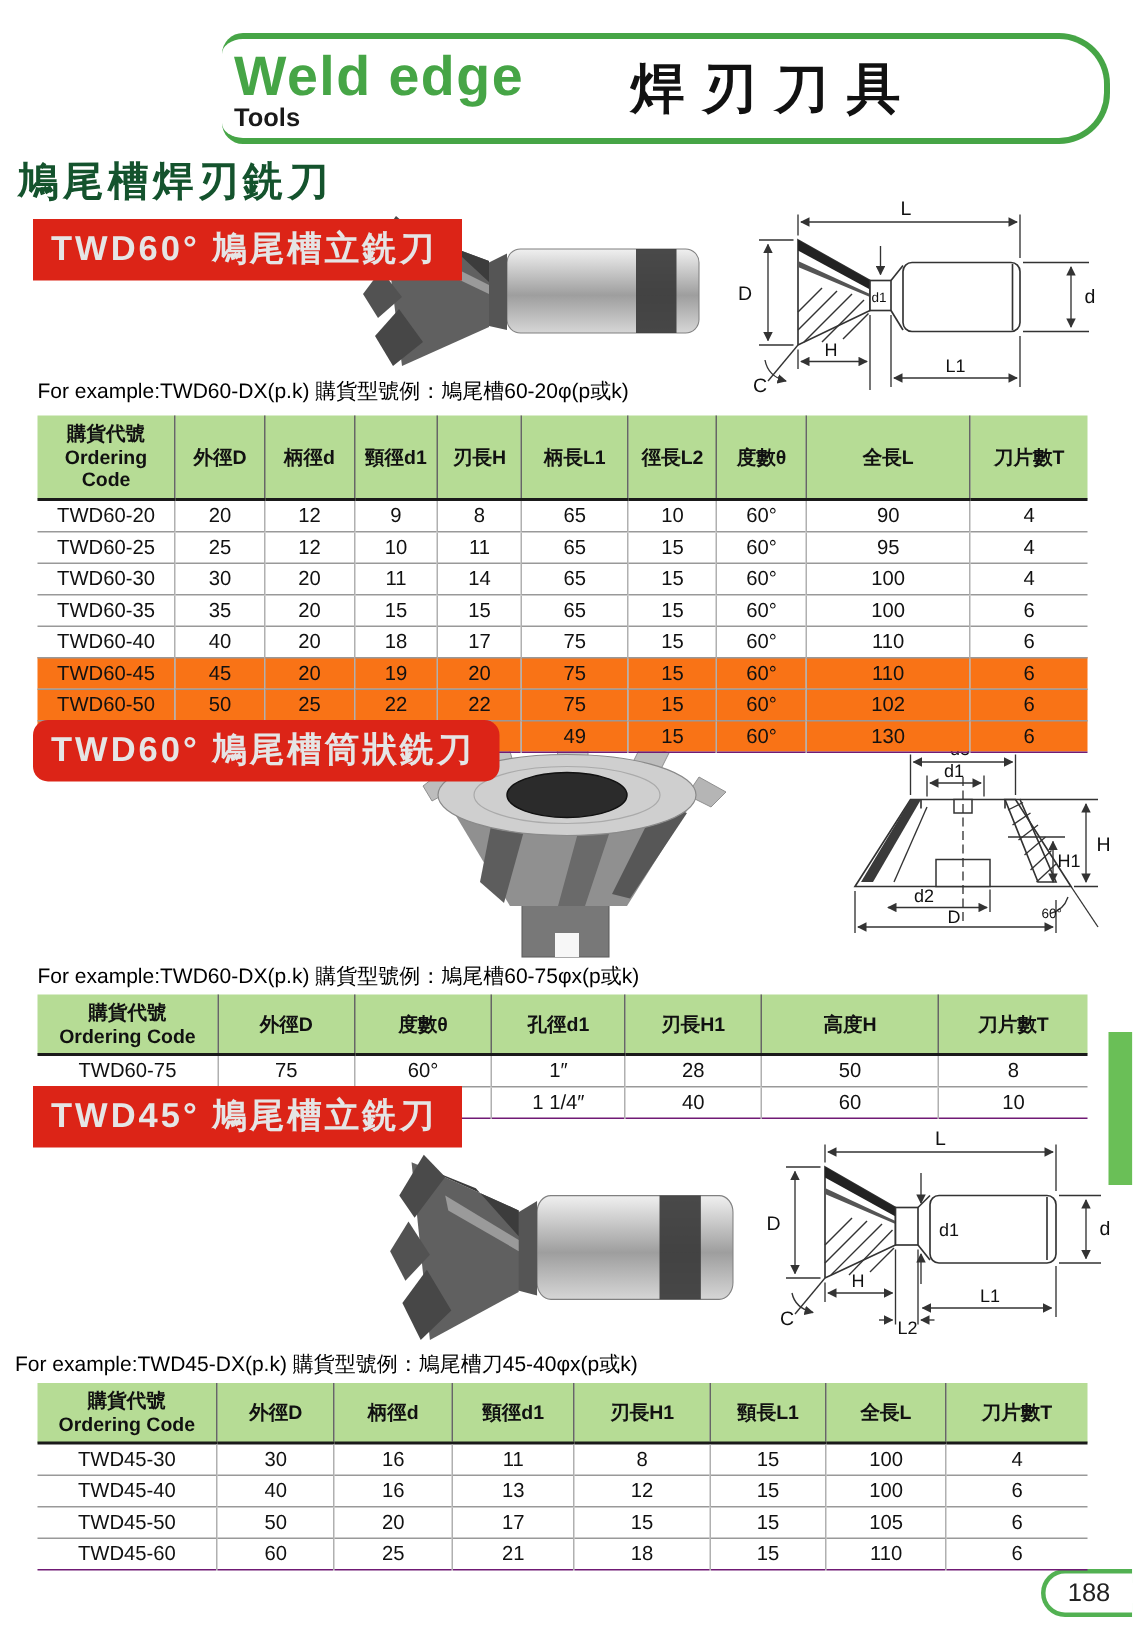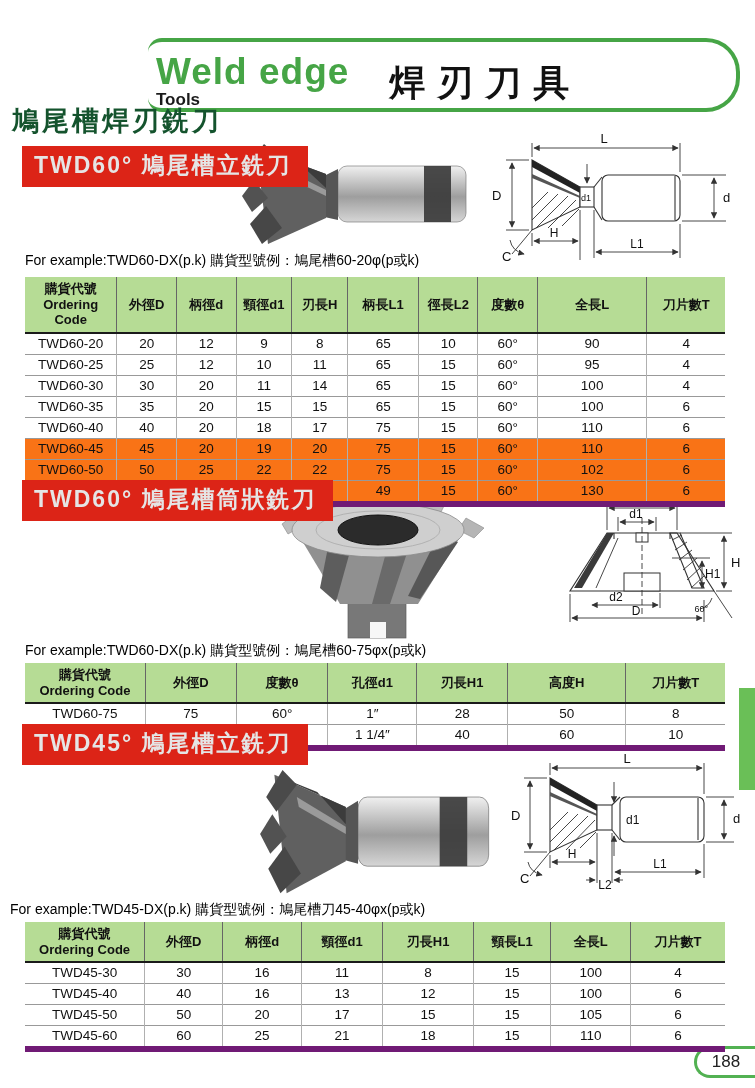--- a/index.html
+++ b/index.html
@@ -1,34 +1,34 @@
 <!DOCTYPE html>
 <html><head>
 <meta charset="utf-8">
 <style>
   html,body{margin:0;padding:0;background:#fff;}
   .page{position:relative;width:755px;height:1088px;background:#fff;overflow:hidden;
         font-family:"Liberation Sans", sans-serif;color:#111;}
 
   
-  .header{position:absolute;left:148px;top:38px;width:588px;height:66px;
+  .header{position:absolute;left:148px;top:22px;width:588px;height:66px;
           border:4px solid #46a546;border-left:none;border-radius:14px 34px 34px 14px;
-          display:flex;align-items:flex-end;}
+          display:flex;align-items:center;gap:31px;}
   .brand-block{margin-left:8px;line-height:1;}
   .brand{color:#46a546;font-size:37px;font-weight:800;letter-spacing:1px;}
   .brand-sub{color:#1a1a1a;font-size:17px;font-weight:800;margin-top:1px;}
   .header-zh{font-size:36px;font-weight:800;letter-spacing:12px;margin-left:40px;white-space:nowrap;}
 
   .page-title{position:absolute;left:12px;top:103px;margin:0;font-size:27px;font-weight:800;
               color:#14532d;letter-spacing:3px;white-space:nowrap;}
 
   .banner{position:absolute;background:#dc2417;color:#e5e5e5;font-size:23px;font-weight:800;
           letter-spacing:2px;padding:4px 16px 6px 12px;white-space:nowrap;z-index:3;}
   .b1{left:22px;top:146px;}
-  .b2{left:22px;top:480px;}
+  .b2{left:22px;top:480px;border-radius:10px;}
   .b3{left:22px;top:724px;}
 
   .photo{position:absolute;z-index:1;}
   .p1{left:238px;top:136px;}
   .p2{left:270px;top:482px;}
   .p3{left:256px;top:760px;}
 
   .diagram{position:absolute;z-index:1;}
   .dg1{left:482px;top:130px;}
   .dg2{left:552px;top:488px;}
@@ -39,21 +39,21 @@
   .diagram line,.diagram path,.diagram rect{stroke-linecap:butt;}
   .dim{stroke:#333;stroke-width:0.9;fill:none;}
   .edge{stroke:#333;stroke-width:1.1;fill:none;}
 
   .example{position:absolute;font-size:14px;color:#000;white-space:nowrap;}
   .e1{left:25px;top:252px;}
   .e2{left:25px;top:642px;}
   .e3{left:10px;top:901px;}
 
   table.spec{position:absolute;left:25px;width:700px;border-collapse:collapse;table-layout:fixed;
-             border-bottom:6px solid #701a75;z-index:2;}
+             border-bottom:1px solid #701a75;z-index:2;}
   .t1{top:277px;} .t2{top:663px;} .t3{top:922px;}
   table.spec th{background:#b6dc95;font-size:13px;font-weight:700;padding:4px 2px;
                 white-space:pre-line;line-height:1.2;border-left:1px solid #666;
                 border-bottom:2px solid #1a1a1a;text-align:center;}
   table.spec th:first-child{border-left:none;}
   table.spec td{font-size:13.5px;text-align:center;padding:2px 2px 3px;border-left:1px solid #b0b0b0;}
   table.spec td:first-child{border-left:none;}
   table.spec tbody tr+tr td{border-top:1px solid #999;}
   table.spec tr.hl td{background:#f97316;}
 

